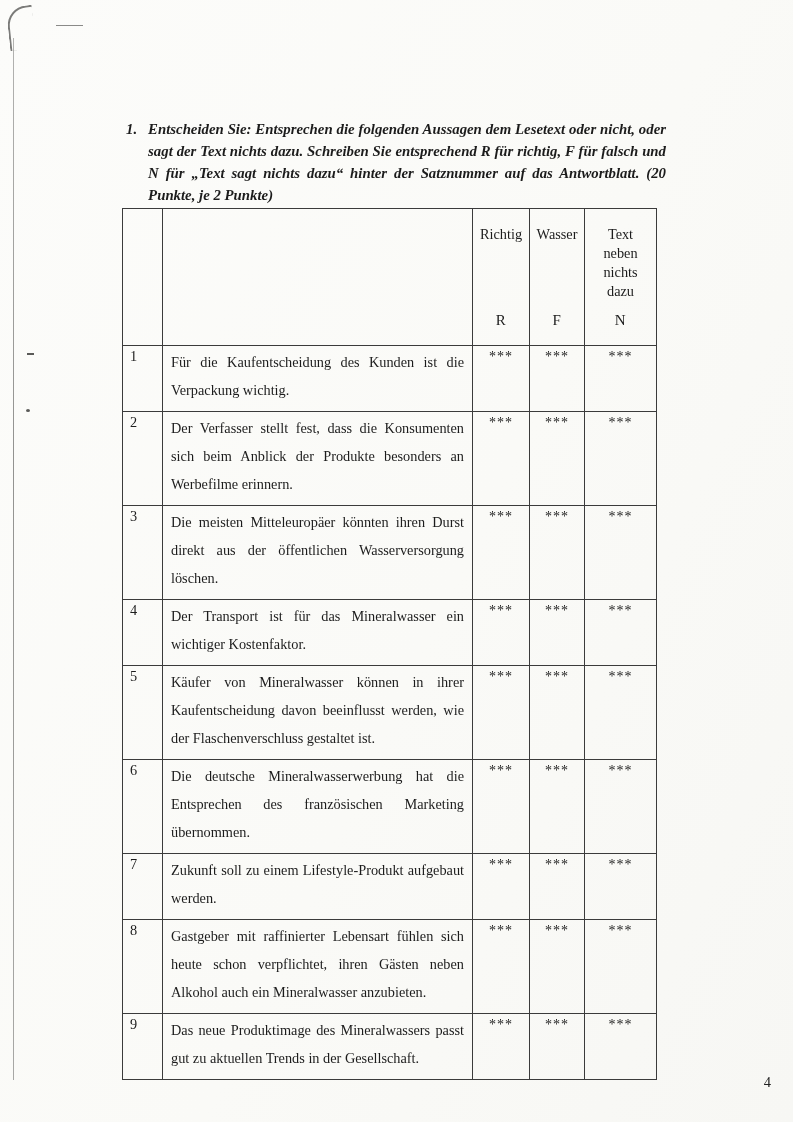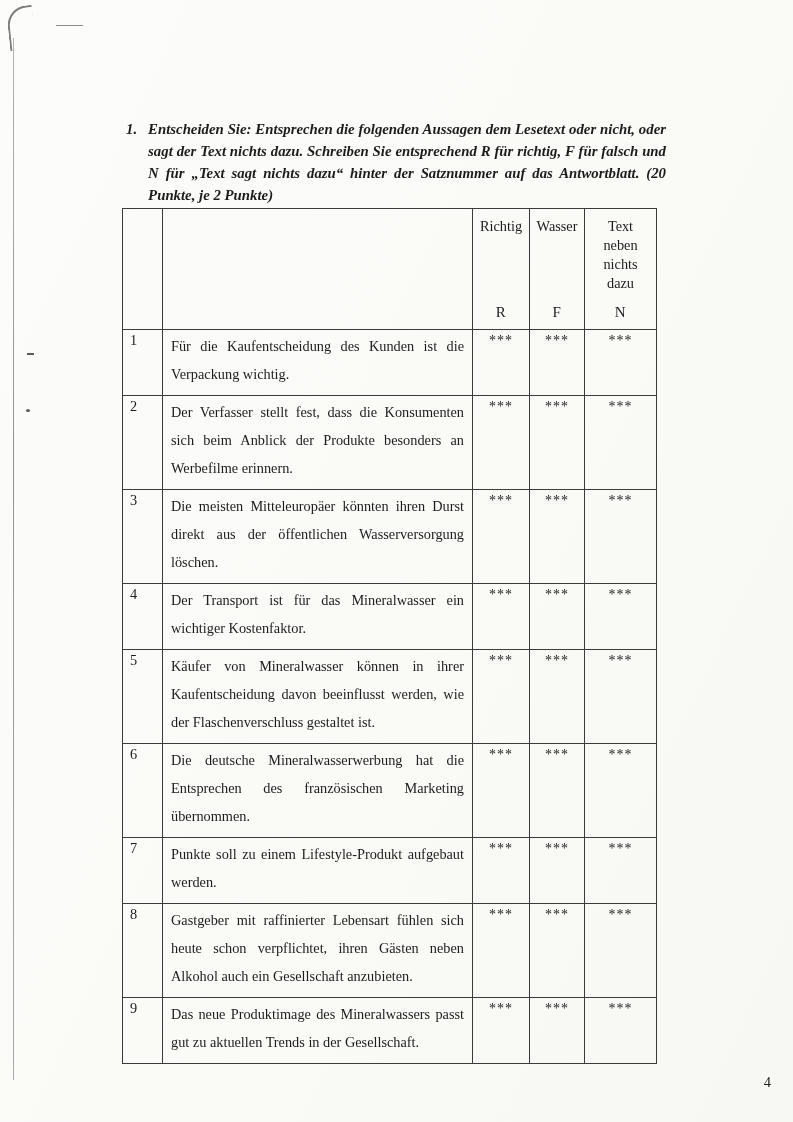--- a/index.html
+++ b/index.html
@@ -51,21 +51,21 @@
     width: 534px;
     border-collapse: collapse;
     table-layout: fixed;
     font-size: 14.3px;
   }
   .exam-table th, .exam-table td {
     border: 1px solid #3b3b3b;
     vertical-align: top;
     font-weight: normal;
   }
-  .exam-table th { height: 112px; padding: 4px; }
+  .exam-table th { height: 112px; padding: 12px; }
   .h-inner {
     height: 104px;
     display: flex; flex-direction: column;
     justify-content: space-between; align-items: center;
     padding: 4px 2px 4px;
   }
   .h-label { text-align: center; line-height: 19px; }
   .h-label.narrow { max-width: 46px; }
   .h-letter { font-size: 15px; letter-spacing: .5px; }
 
@@ -172,28 +172,28 @@
       </tr>
       <tr>
         <td class="c-num">6</td>
         <td class="c-text">Die deutsche Mineralwasserwerbung hat die Entsprechen des französischen Marketing übernommen.</td>
         <td class="c-mark">***</td>
         <td class="c-mark">***</td>
         <td class="c-mark">***</td>
       </tr>
       <tr>
         <td class="c-num">7</td>
-        <td class="c-text">Punkte soll zu einem Lifestyle-Produkt aufgebaut werden.</td>
+        <td class="c-text">Zukunft soll zu einem Lifestyle-Produkt aufgebaut werden.</td>
         <td class="c-mark">***</td>
         <td class="c-mark">***</td>
         <td class="c-mark">***</td>
       </tr>
       <tr>
         <td class="c-num">8</td>
-        <td class="c-text">Gastgeber mit raffinierter Lebensart fühlen sich heute schon verpflichtet, ihren Gästen neben Alkohol auch ein Gesellschaft anzubieten.</td>
+        <td class="c-text">Gastgeber mit raffinierter Lebensart fühlen sich heute schon verpflichtet, ihren Gästen neben Alkohol auch ein Mineralwasser anzubieten.</td>
         <td class="c-mark">***</td>
         <td class="c-mark">***</td>
         <td class="c-mark">***</td>
       </tr>
       <tr>
         <td class="c-num">9</td>
         <td class="c-text">Das neue Produktimage des Mineralwassers passt gut zu aktuellen Trends in der Gesellschaft.</td>
         <td class="c-mark">***</td>
         <td class="c-mark">***</td>
         <td class="c-mark">***</td>

